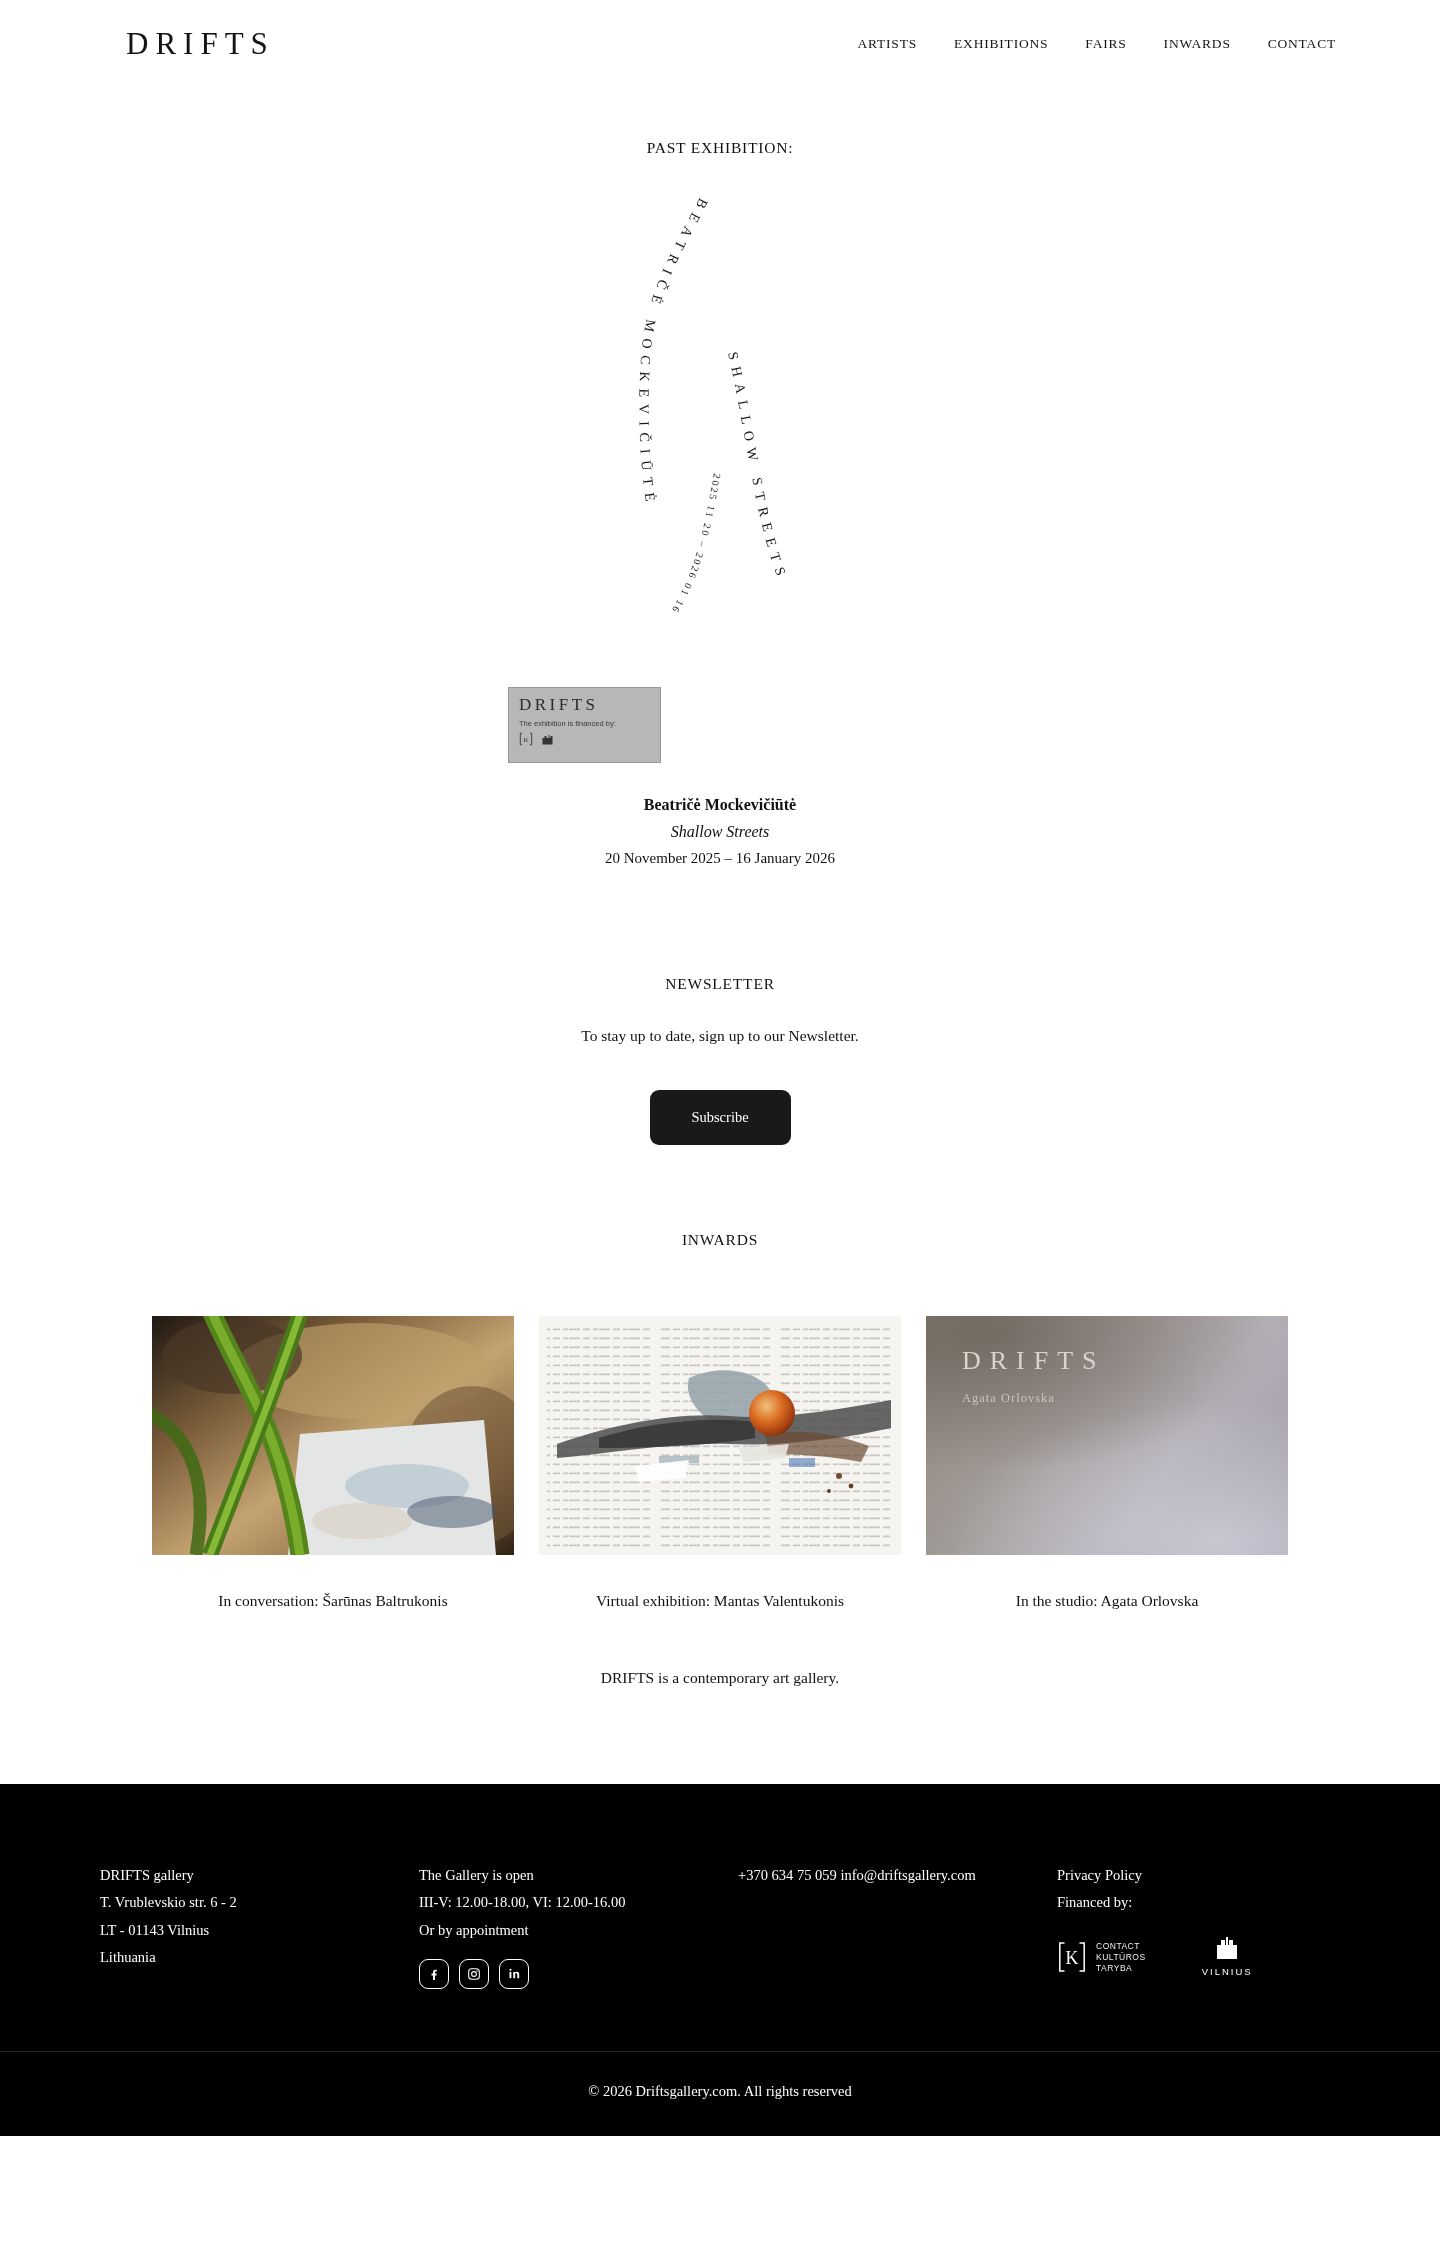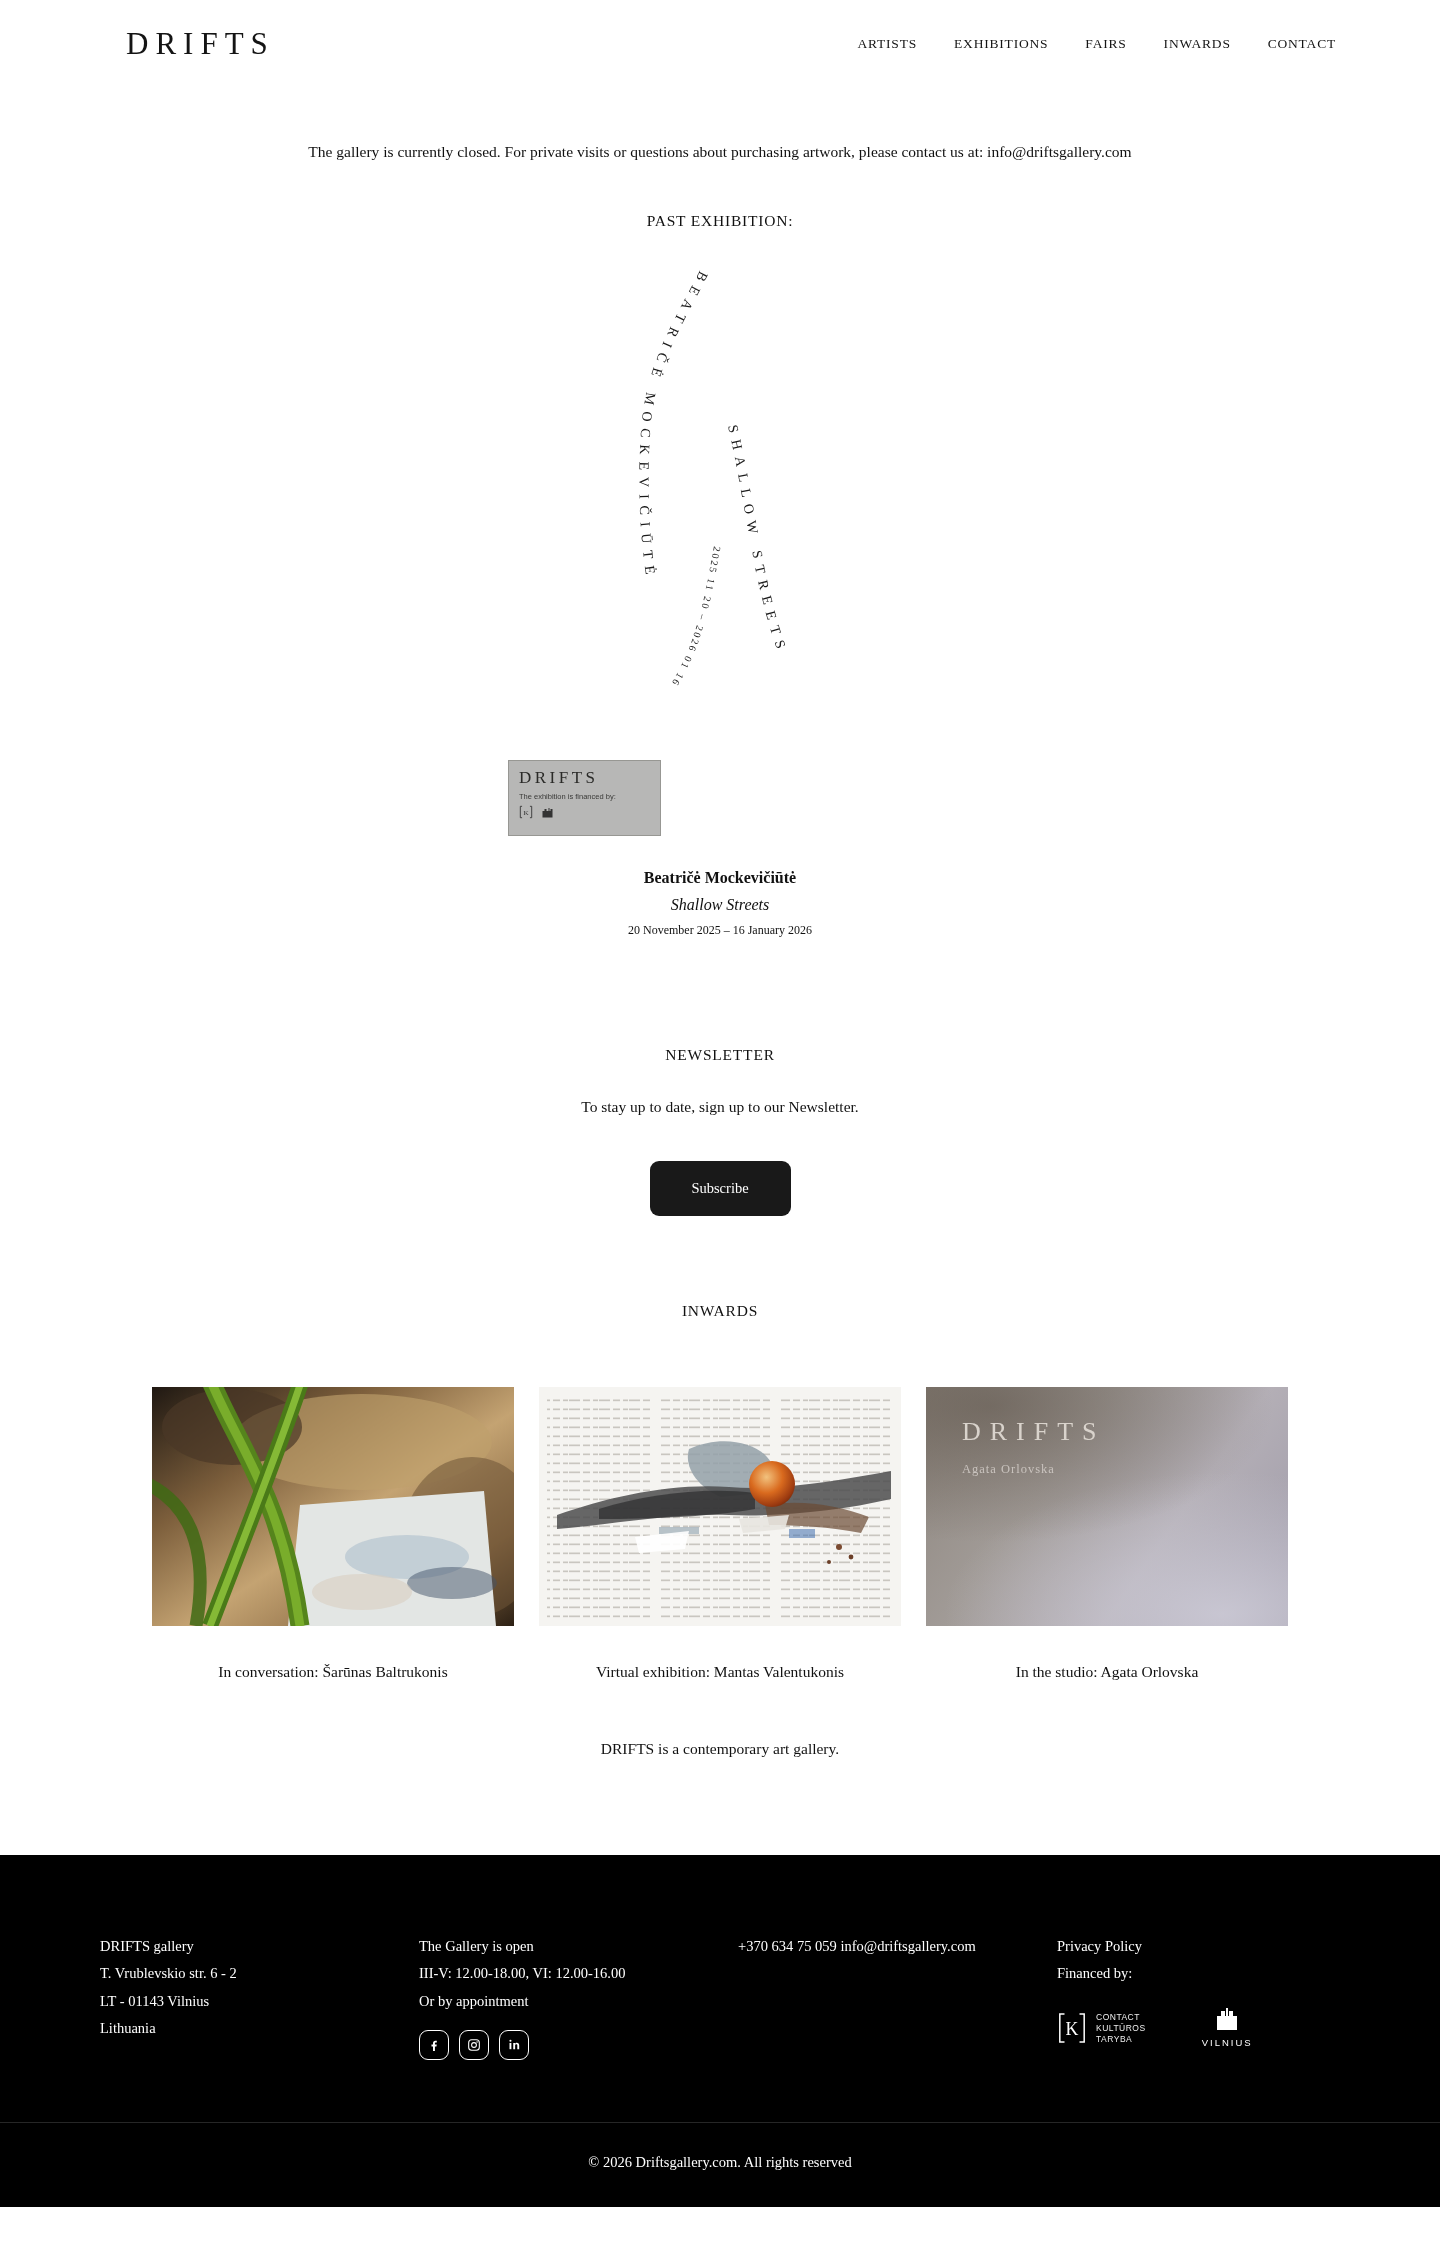--- a/index.html
+++ b/index.html
@@ -28,21 +28,21 @@
   .curved-sm { font-family:"Liberation Serif", serif; font-size:10px; letter-spacing:2px; fill:#1a1a1a; }
   .financed-box { position:absolute; left:8px; top:502px; width:153px; height:76px; background:#b7b7b6; border:1px solid #979793; padding:7px 10px 6px; }
   .fb-logo { font-size:17px; letter-spacing:3.5px; color:#2a2a28; }
   .fb-text { font-family:"Liberation Sans", sans-serif; font-size:7.5px; color:#3a3a38; margin-top:4px; }
   .fb-logos { display:flex; gap:8px; align-items:center; margin-top:4px; }
 
   
   .exh-caption { text-align:center; margin-top:26px; }
   .exh-artist { font-weight:bold; font-size:16px; }
   .exh-title { font-style:italic; font-size:16px; margin-top:9px; }
-  .exh-dates { font-size:12px; margin-top:9px; }
+  .exh-dates { font-size:15px; margin-top:9px; }
 
   
   .newsletter { text-align:center; margin-top:108px; }
   .nl-sub { font-size:15.5px; margin-top:34px; }
   .nl-form { display:flex; justify-content:center; align-items:center; gap:10px; margin-top:45px; }
   .nl-input { width:296px; height:55px; border:1.5px solid #141414; border-radius:6px; padding:0 17px; font-family:"Liberation Serif", serif; font-size:15px; color:#111; background:#fff; }
   .nl-input::placeholder { color:#767676; }
   .nl-btn { width:141px; height:55px; background:#191919; color:#fff; border:none; border-radius:9px; font-family:"Liberation Serif", serif; font-size:14.5px; cursor:pointer; }
 
   
@@ -89,21 +89,20 @@
     <div class="logo">DRIFTS</div>
     <nav class="nav">
       <a>ARTISTS</a>
       <a>EXHIBITIONS</a>
       <a>FAIRS</a>
       <a>INWARDS</a>
       <a>CONTACT</a>
     </nav>
   </header>
 
-  <p class="notice">The gallery is currently closed. For private visits or questions about purchasing artwork, please contact us at: info@driftsgallery.com</p>
 
   <section class="past">
     <h2 class="sec-heading">PAST EXHIBITION:</h2>
 
     <div class="poster">
       <svg class="poster-svg" width="440" height="512" viewBox="0 0 440 512">
         <defs>
           <path id="curveA" d="M 200 12 C 175 62, 148 102, 142 162 C 136 226, 140 292, 152 352 C 158 384, 158 398, 152 422"></path>
           <path id="curveB" d="M 228 168 C 238 212, 244 252, 252 292 C 260 340, 276 400, 302 452"></path>
           <path id="curveC" d="M 214 288 C 206 334, 198 376, 178 414 C 158 452, 122 482, 78 474 C 58 470, 44 458, 40 444"></path>

